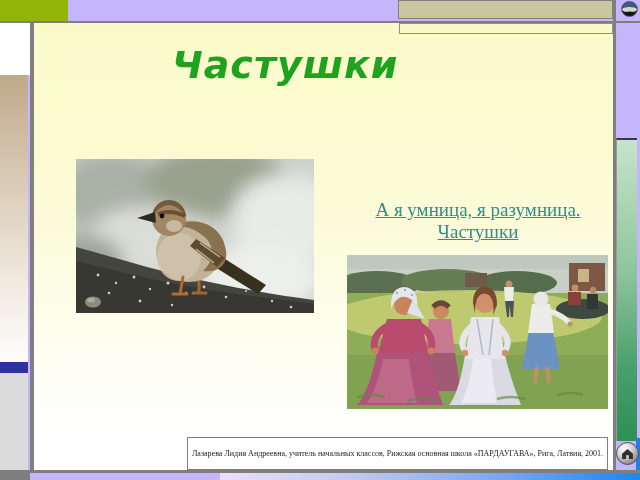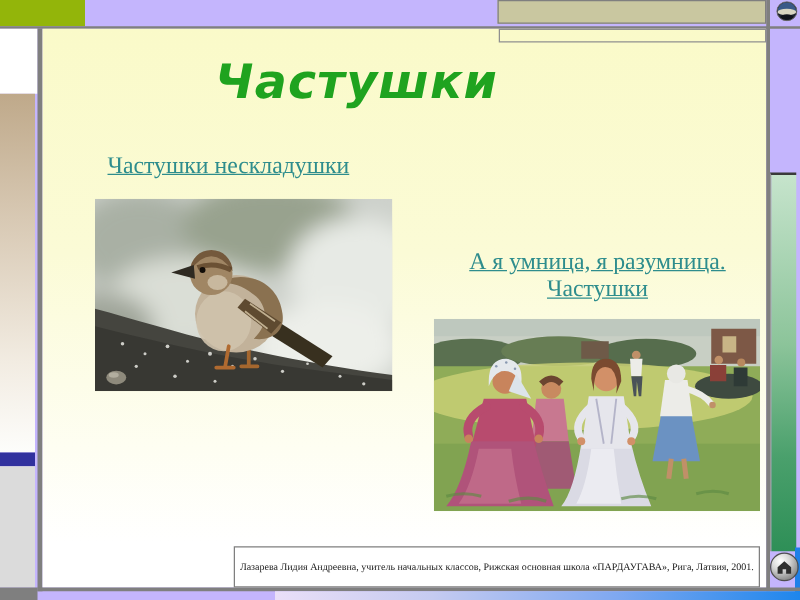--- a/index.html
+++ b/index.html
@@ -72,21 +72,20 @@
   <div class="abs left-tan-bar"></div>
   <div class="abs left-blue-bar"></div>
   <div class="abs left-gray-bar"></div>
   <div class="abs left-bottom-gray"></div>
   <div class="abs left-vline"></div>
 
   <div class="abs slide">
 
     <h1 class="slide-title">Частушки</h1>
 
-    <a class="link1 hyperlink">Частушки нескладушки</a>
 
     <div class="photo sparrow">
       <svg width="238" height="154" viewBox="0 0 238 154">
         <defs>
             <filter id="blur1" x="-40%" y="-40%" width="180%" height="180%">
               <feGaussianBlur stdDeviation="9"></feGaussianBlur>
             </filter>
           </defs>
         <rect width="238" height="154" fill="#CDD1CB"></rect>
         <g filter="url(#blur1)">

